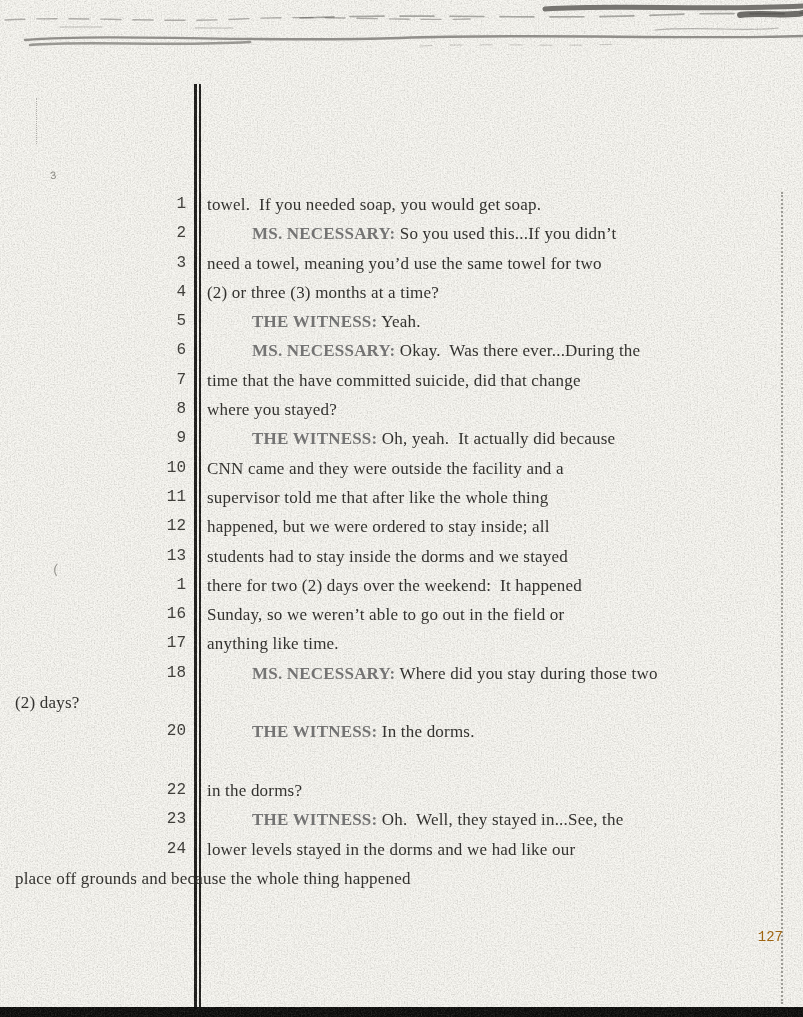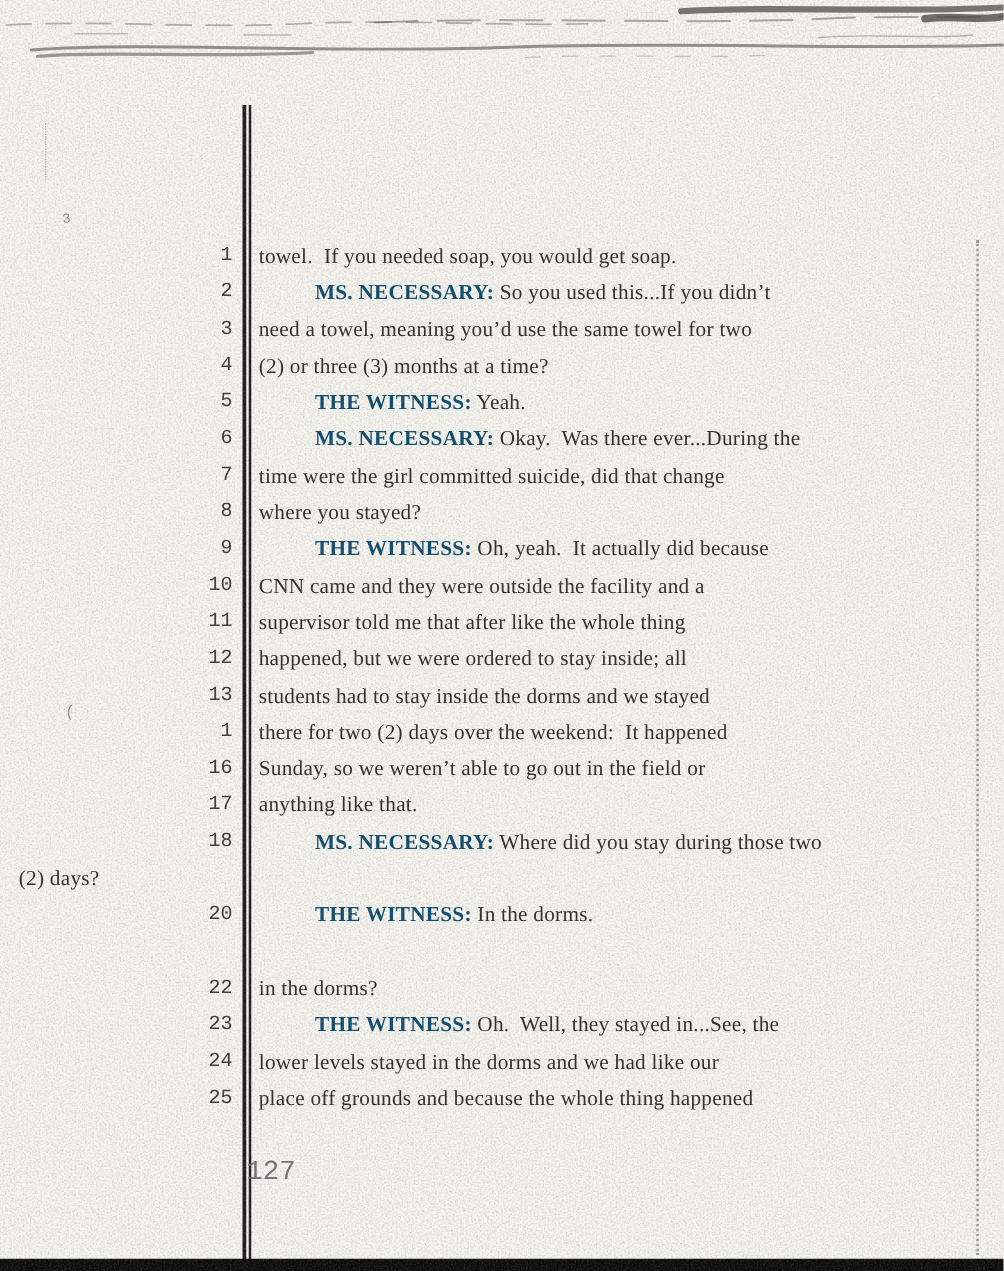--- a/index.html
+++ b/index.html
@@ -42,24 +42,24 @@
   .line{display:flex;height:29.3px;line-height:29.3px;}
   .lineno{
     width:186px;flex:0 0 186px;text-align:right;padding-right:6px;
     font-size:16px;color:#3b3a36;
   }
   .linetext{
     padding-left:15px;font-size:17px;letter-spacing:0.2px;
     white-space:pre;color:var(--ink);font-family:Liberation Serif, serif;
   }
   .linetext.indent{padding-left:60px;}
-  .speaker{font-weight:bold;color:#0c4a6e;}
+  .speaker{font-weight:bold;color:#737373;}
   .page-number{
     position:absolute;top:923px;left:197px;width:586px;
-    text-align:left;font-size:22px;line-height:29px;color:#737373;
+    text-align:right;font-size:14px;line-height:29px;color:#a16207;
   }
   
   .margin-mark-a{
     position:absolute;left:50px;top:170px;font-size:11px;
     color:rgba(70,68,62,0.6);transform:rotate(-6deg);
   }
   .margin-mark-b{
     position:absolute;left:52px;top:562px;font-size:13px;
     color:rgba(70,68,62,0.55);transform:rotate(4deg);
   }
@@ -114,21 +114,21 @@
       <div class="line">
         <span class="lineno">5</span>
         <span class="linetext indent"><span class="speaker">THE WITNESS:</span><span> Yeah.</span></span>
       </div>
       <div class="line">
         <span class="lineno">6</span>
         <span class="linetext indent"><span class="speaker">MS. NECESSARY:</span><span> Okay.  Was there ever...During the</span></span>
       </div>
       <div class="line">
         <span class="lineno">7</span>
-        <span class="linetext"><span>time were the girl committed suicide, did that change</span></span>
+        <span class="linetext"><span>time that the have committed suicide, did that change</span></span>
       </div>
       <div class="line">
         <span class="lineno">8</span>
         <span class="linetext"><span>where you stayed?</span></span>
       </div>
       <div class="line">
         <span class="lineno">9</span>
         <span class="linetext indent"><span class="speaker">THE WITNESS:</span><span> Oh, yeah.  It actually did because</span></span>
       </div>
       <div class="line">
@@ -150,21 +150,21 @@
       <div class="line">
         <span class="lineno">1</span>
         <span class="linetext"><span>there for two (2) days over the weekend:  It happened</span></span>
       </div>
       <div class="line">
         <span class="lineno">16</span>
         <span class="linetext"><span>Sunday, so we weren’t able to go out in the field or</span></span>
       </div>
       <div class="line">
         <span class="lineno">17</span>
-        <span class="linetext"><span>anything like that.</span></span>
+        <span class="linetext"><span>anything like time.</span></span>
       </div>
       <div class="line">
         <span class="lineno">18</span>
         <span class="linetext indent"><span class="speaker">MS. NECESSARY:</span><span> Where did you stay during those two</span></span>
       </div>
       <div class="line">
         <span class="linetext"><span>(2) days?</span></span>
       </div>
       <div class="line">
         <span class="lineno">20</span>
@@ -178,21 +178,20 @@
       </div>
       <div class="line">
         <span class="lineno">23</span>
         <span class="linetext indent"><span class="speaker">THE WITNESS:</span><span> Oh.  Well, they stayed in...See, the</span></span>
       </div>
       <div class="line">
         <span class="lineno">24</span>
         <span class="linetext"><span>lower levels stayed in the dorms and we had like our</span></span>
       </div>
       <div class="line">
-        <span class="lineno">25</span>
         <span class="linetext"><span>place off grounds and because the whole thing happened</span></span>
       </div>
     </div>
 
   <div class="page-number">127</div>
 
   <div class="bottom-bar"></div>
 
   <svg class="noise" width="803" height="1017">
     <filter id="grain">

